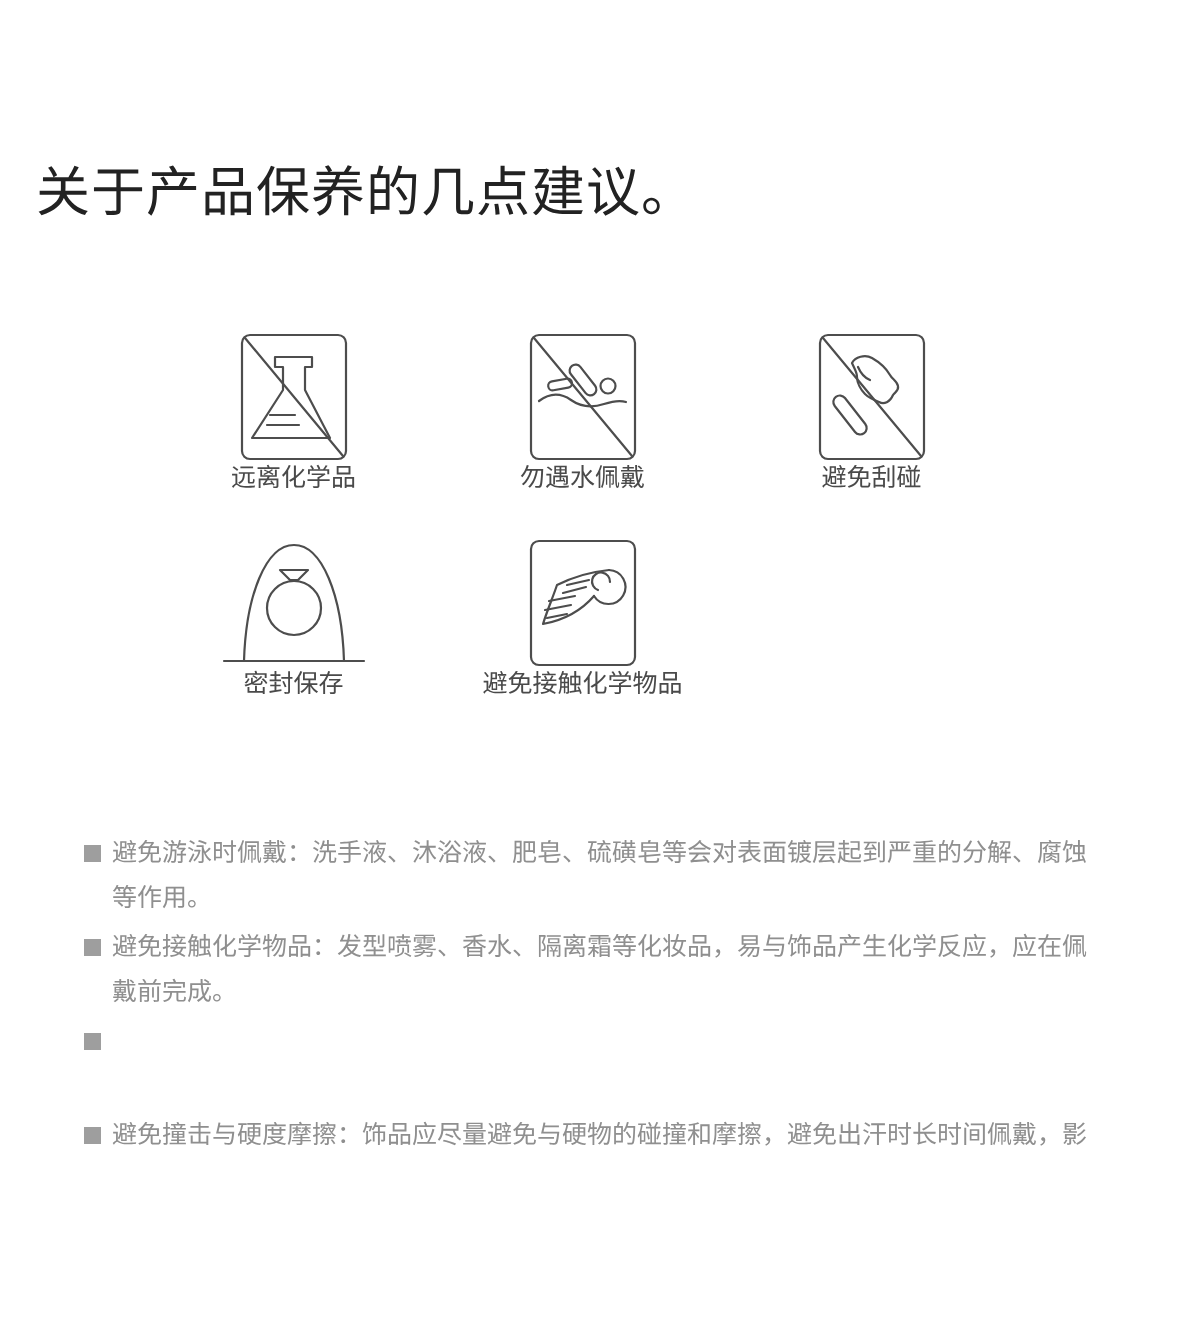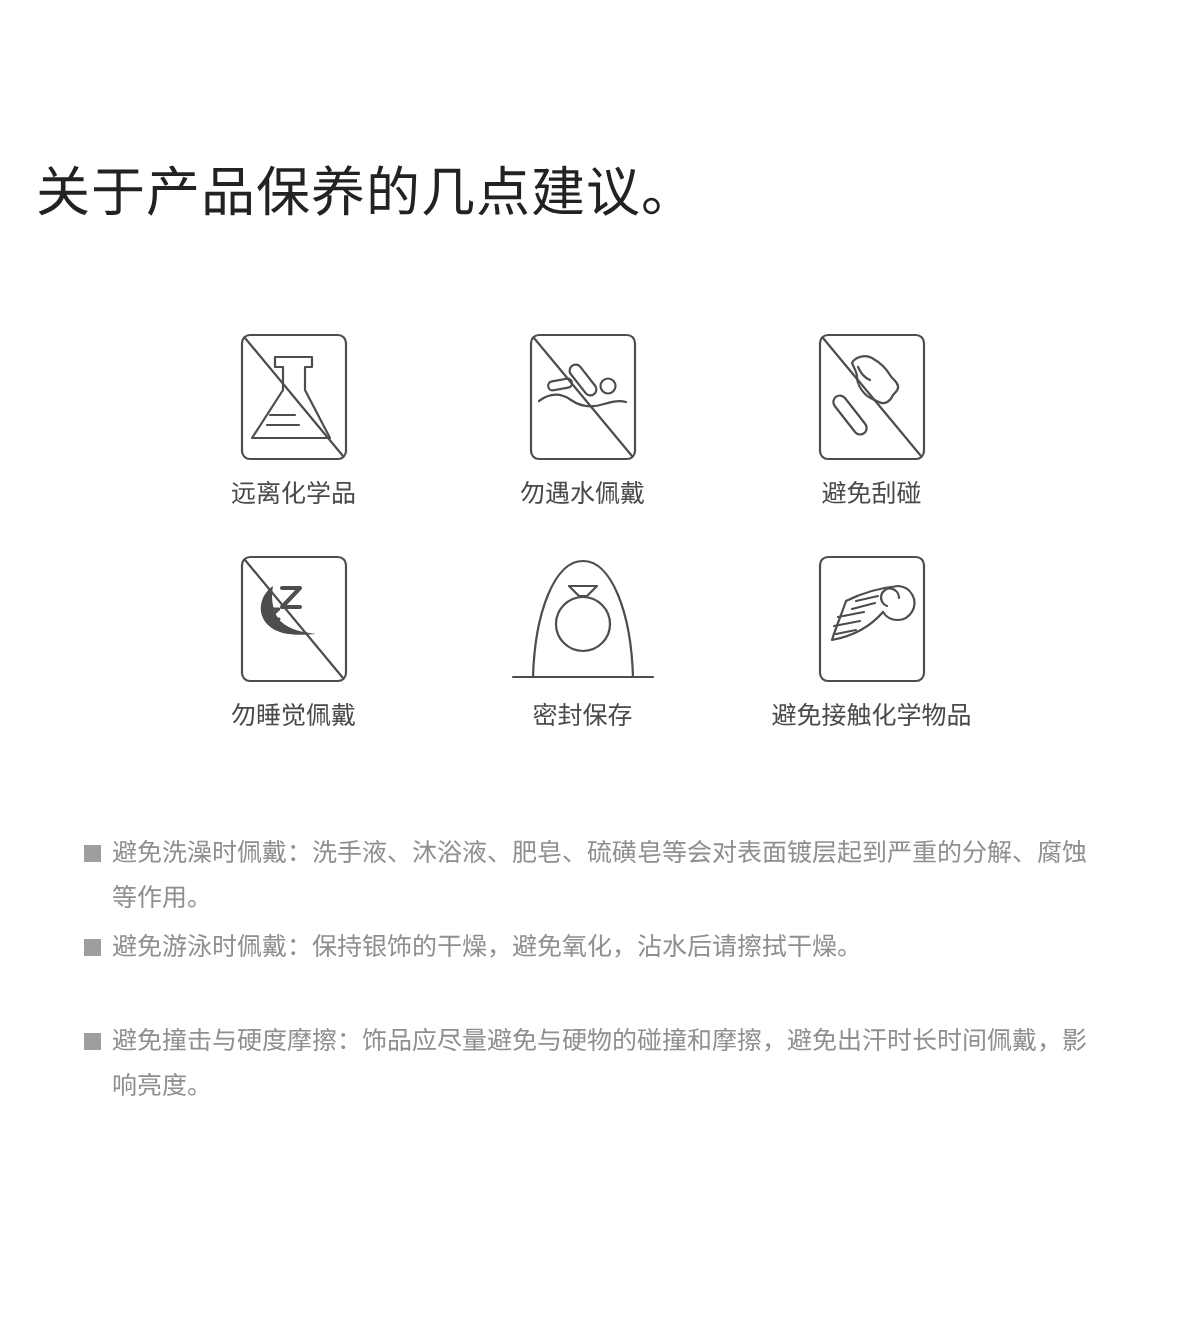--- a/index.html
+++ b/index.html
@@ -37,21 +37,21 @@
 
   .icon-cell {
     display: flex;
     flex-direction: column;
     align-items: center;
   }
 
   .icon-cell svg { display: block; }
 
   .icon-label {
-    margin-top: 20px;
+    margin-top: 4px;
     font-size: 25px;
     line-height: 25px;
     color: #4a4a4a;
     text-align: center;
     white-space: nowrap;
   }
 
   .notes {
     position: absolute;
     left: 84px;
@@ -117,30 +117,20 @@
       <svg width="148" height="128" viewBox="0 0 148 128" fill="none" stroke="#4d4d4d" stroke-width="2.2" stroke-linecap="round" stroke-linejoin="round">
         <rect x="22" y="2" width="104" height="124" rx="8"></rect>
         <path d="M54,30 C57,24 67,21 74,25 C81,29 88,35 92,42 C94,46 99,48 100,53 C101,58 97,59 95,62 C92,69 86,72 81,69 C76,67 71,65 67,61 C63,57 59,50 59,44 C59,39 56,35 54,30 Z"></path>
         <path d="M60,34 C63,41 67,45 72,47"></path>
         <rect x="45.5" y="59" width="13" height="46" rx="6.5" transform="rotate(-38 52 82)"></rect>
         <line x1="25" y1="5" x2="123" y2="123"></line>
       </svg>
       <div class="icon-label">避免刮碰</div>
     </div>
 
-    <div class="icon-cell">
-      <svg width="148" height="128" viewBox="0 0 148 128" fill="none" stroke="#4d4d4d" stroke-width="2.2" stroke-linecap="round" stroke-linejoin="round">
-        <rect x="22" y="2" width="104" height="124" rx="8"></rect>
-        <path d="M53,31 C40,40 36,58 48,70 C58,80 76,81 96,79 C78,77 64,72 58,63 C52,54 51,41 53,31 Z" fill="#4d4d4d" stroke="none"></path>
-        <path d="M62,33 H80 L62,52 H80" stroke-width="4"></path>
-        <path d="M48,54 H59 L48,64 H59" stroke-width="3"></path>
-        <line x1="25" y1="5" x2="123" y2="123"></line>
-      </svg>
-      <div class="icon-label">勿睡觉佩戴</div>
-    </div>
 
     <div class="icon-cell">
       <svg width="148" height="128" viewBox="0 0 148 128" fill="none" stroke="#4d4d4d" stroke-width="2.2" stroke-linecap="round" stroke-linejoin="round">
         <path d="M24,122 C26,56 46,6 74,6 C102,6 122,56 124,122"></path>
         <line x1="4" y1="122" x2="144" y2="122"></line>
         <circle cx="74" cy="69" r="27"></circle>
         <path d="M60,31 H88 L78,41 H70 Z"></path>
       </svg>
       <div class="icon-label">密封保存</div>
     </div>
@@ -155,25 +145,28 @@
         <path d="M40,62 L66,57 M36,71 L62,66 M38,79 L58,75"></path>
       </svg>
       <div class="icon-label">避免接触化学物品</div>
     </div>
 
   </div>
 
   <ul class="notes">
     <li class="note-item">
       <span class="bullet-square"></span>
-      <p class="note-text">避免洗澡时佩戴：洗手液、沐浴液、肥皂、硫磺皂等会对表面镀层起到严重的分解、腐蚀等作用。</p>
+      <p class="note-text">避免游泳时佩戴：洗手液、沐浴液、肥皂、硫磺皂等会对表面镀层起到严重的分解、腐蚀等作用。</p>
     </li>
     <li class="note-item">
       <span class="bullet-square"></span>
-      <p class="note-text">避免游泳时佩戴：保持银饰的干燥，避免氧化，沾水后请擦拭干燥。</p>
+      <p class="note-text">避免接触化学物品：发型喷雾、香水、隔离霜等化妆品，易与饰品产生化学反应，应在佩戴前完成。</p>
+    </li>
+    <li class="note-item">
+      <span class="bullet-square"></span>
     </li>
     <li class="note-item">
       <span class="bullet-square"></span>
       <p class="note-text">避免撞击与硬度摩擦：饰品应尽量避免与硬物的碰撞和摩擦，避免出汗时长时间佩戴，影响亮度。</p>
     </li>
   </ul>
 
 </div>
 
 </body></html>

